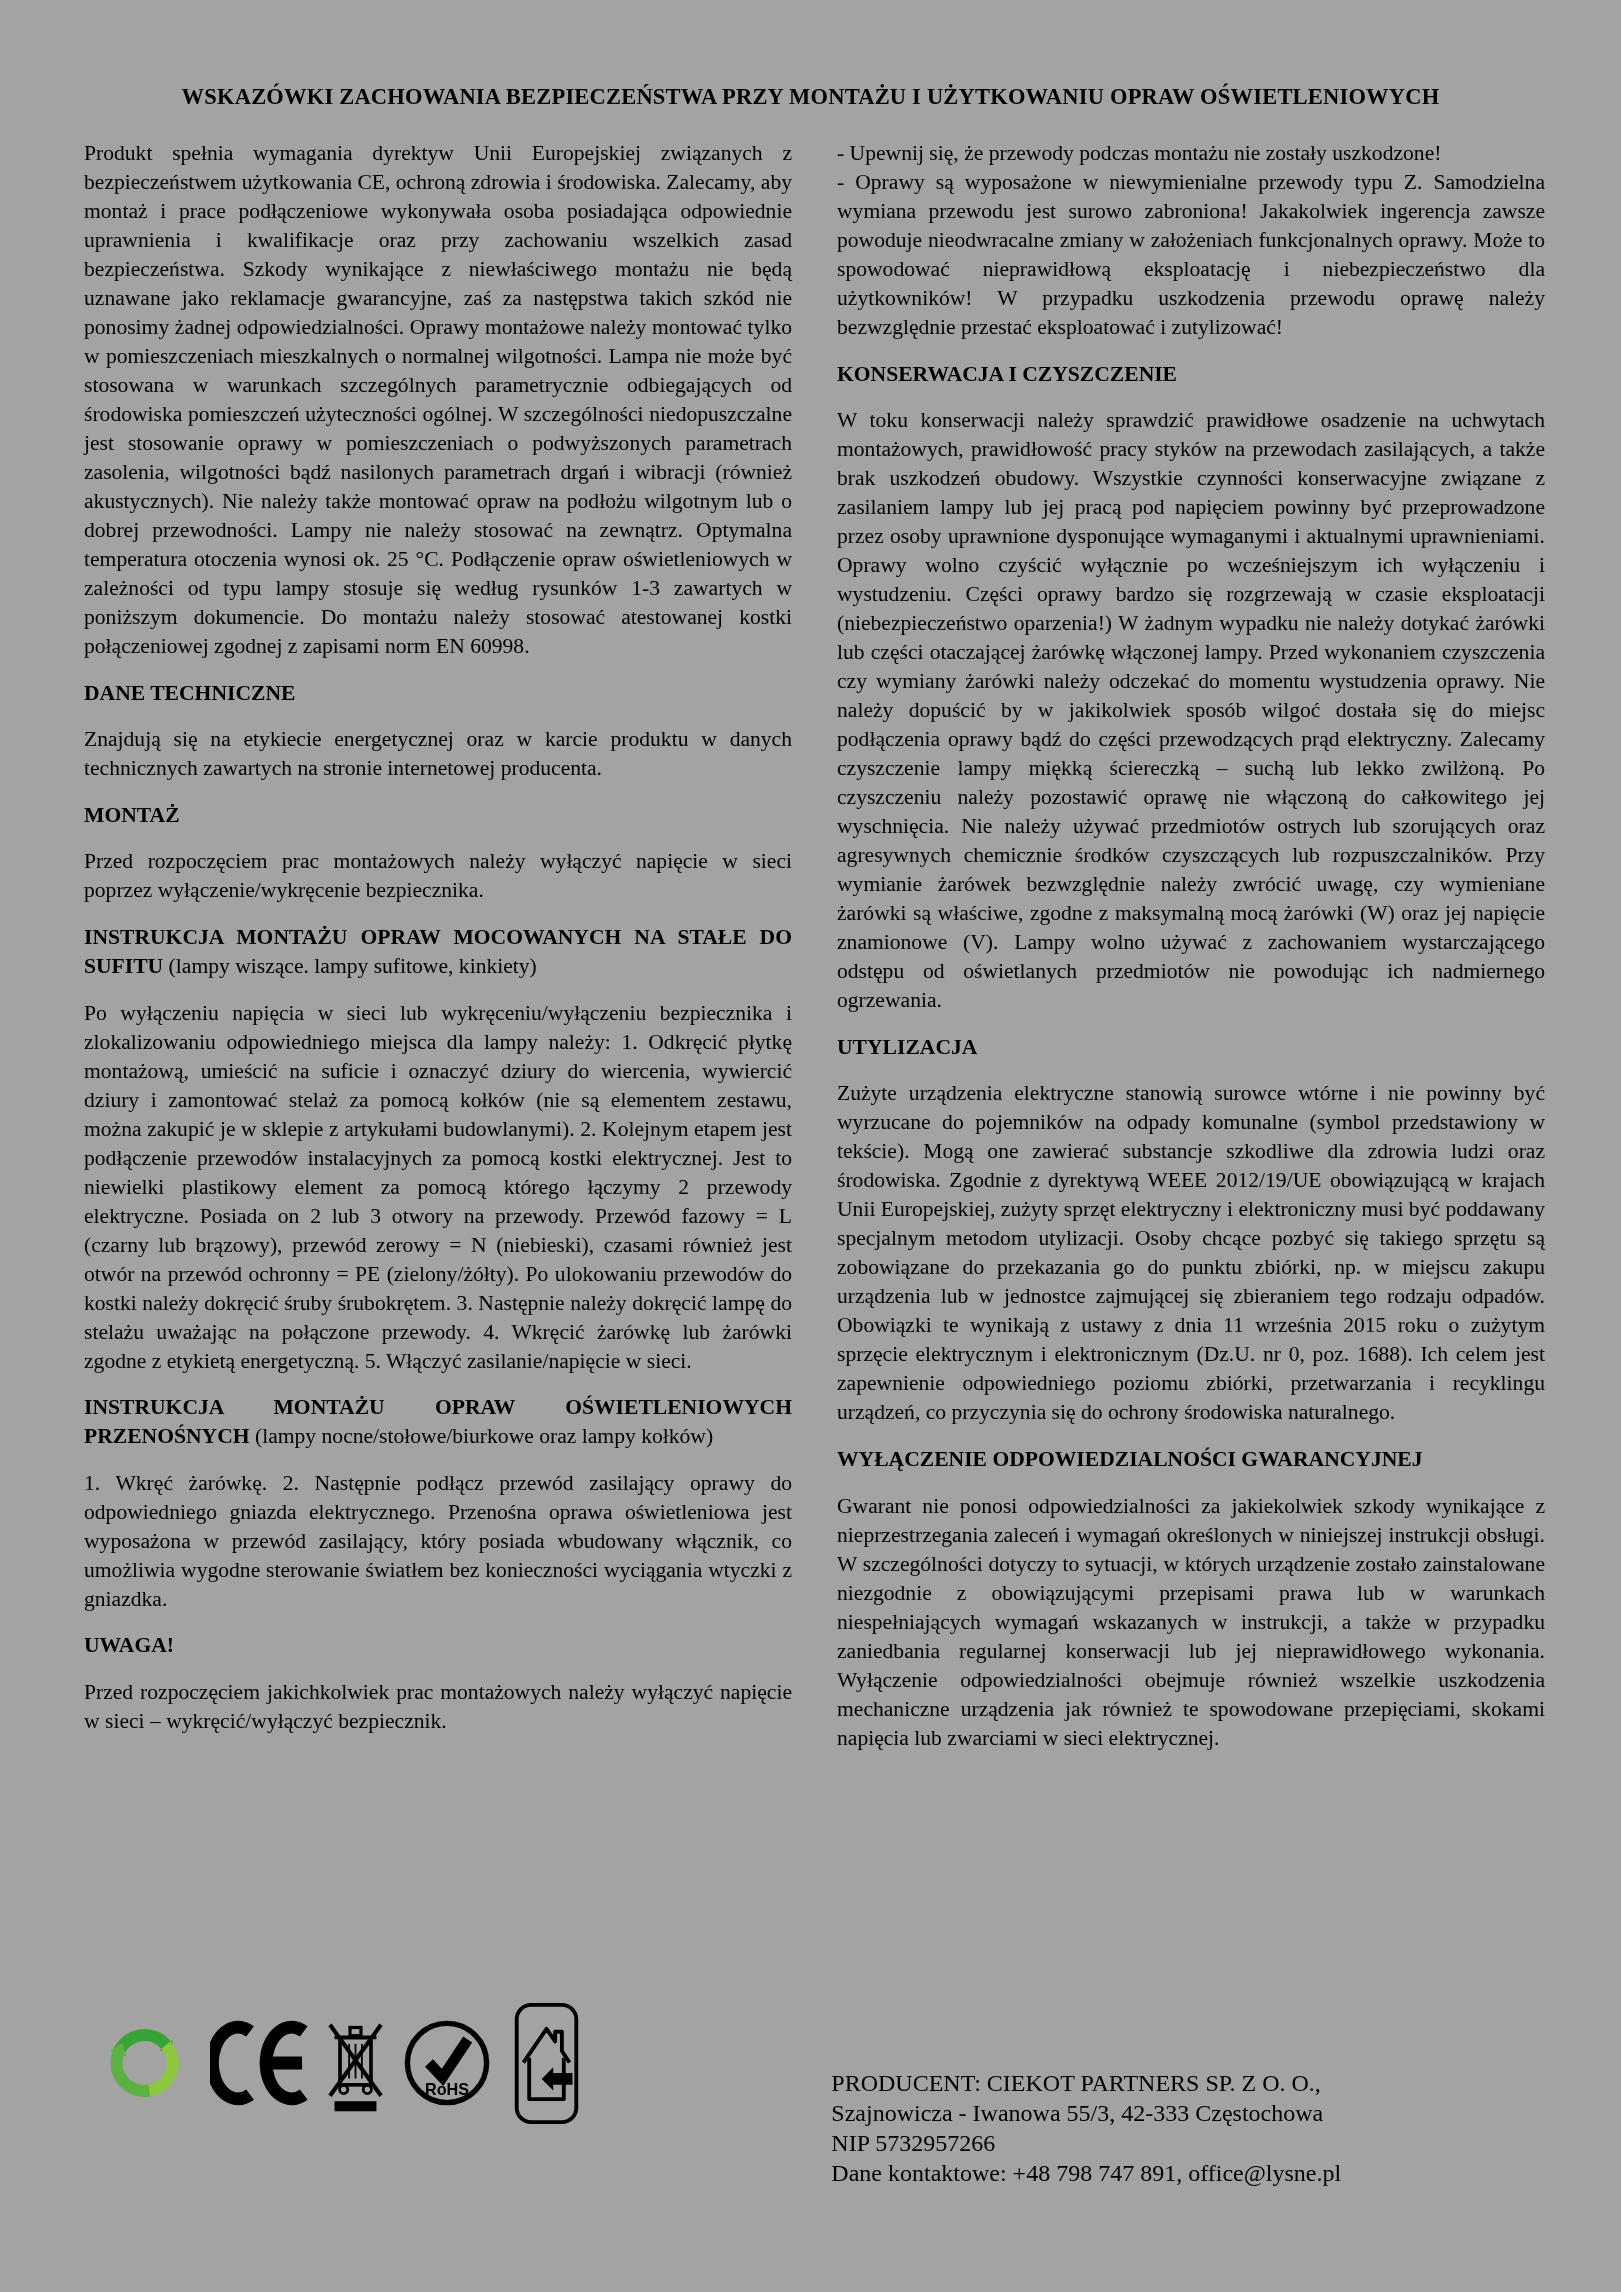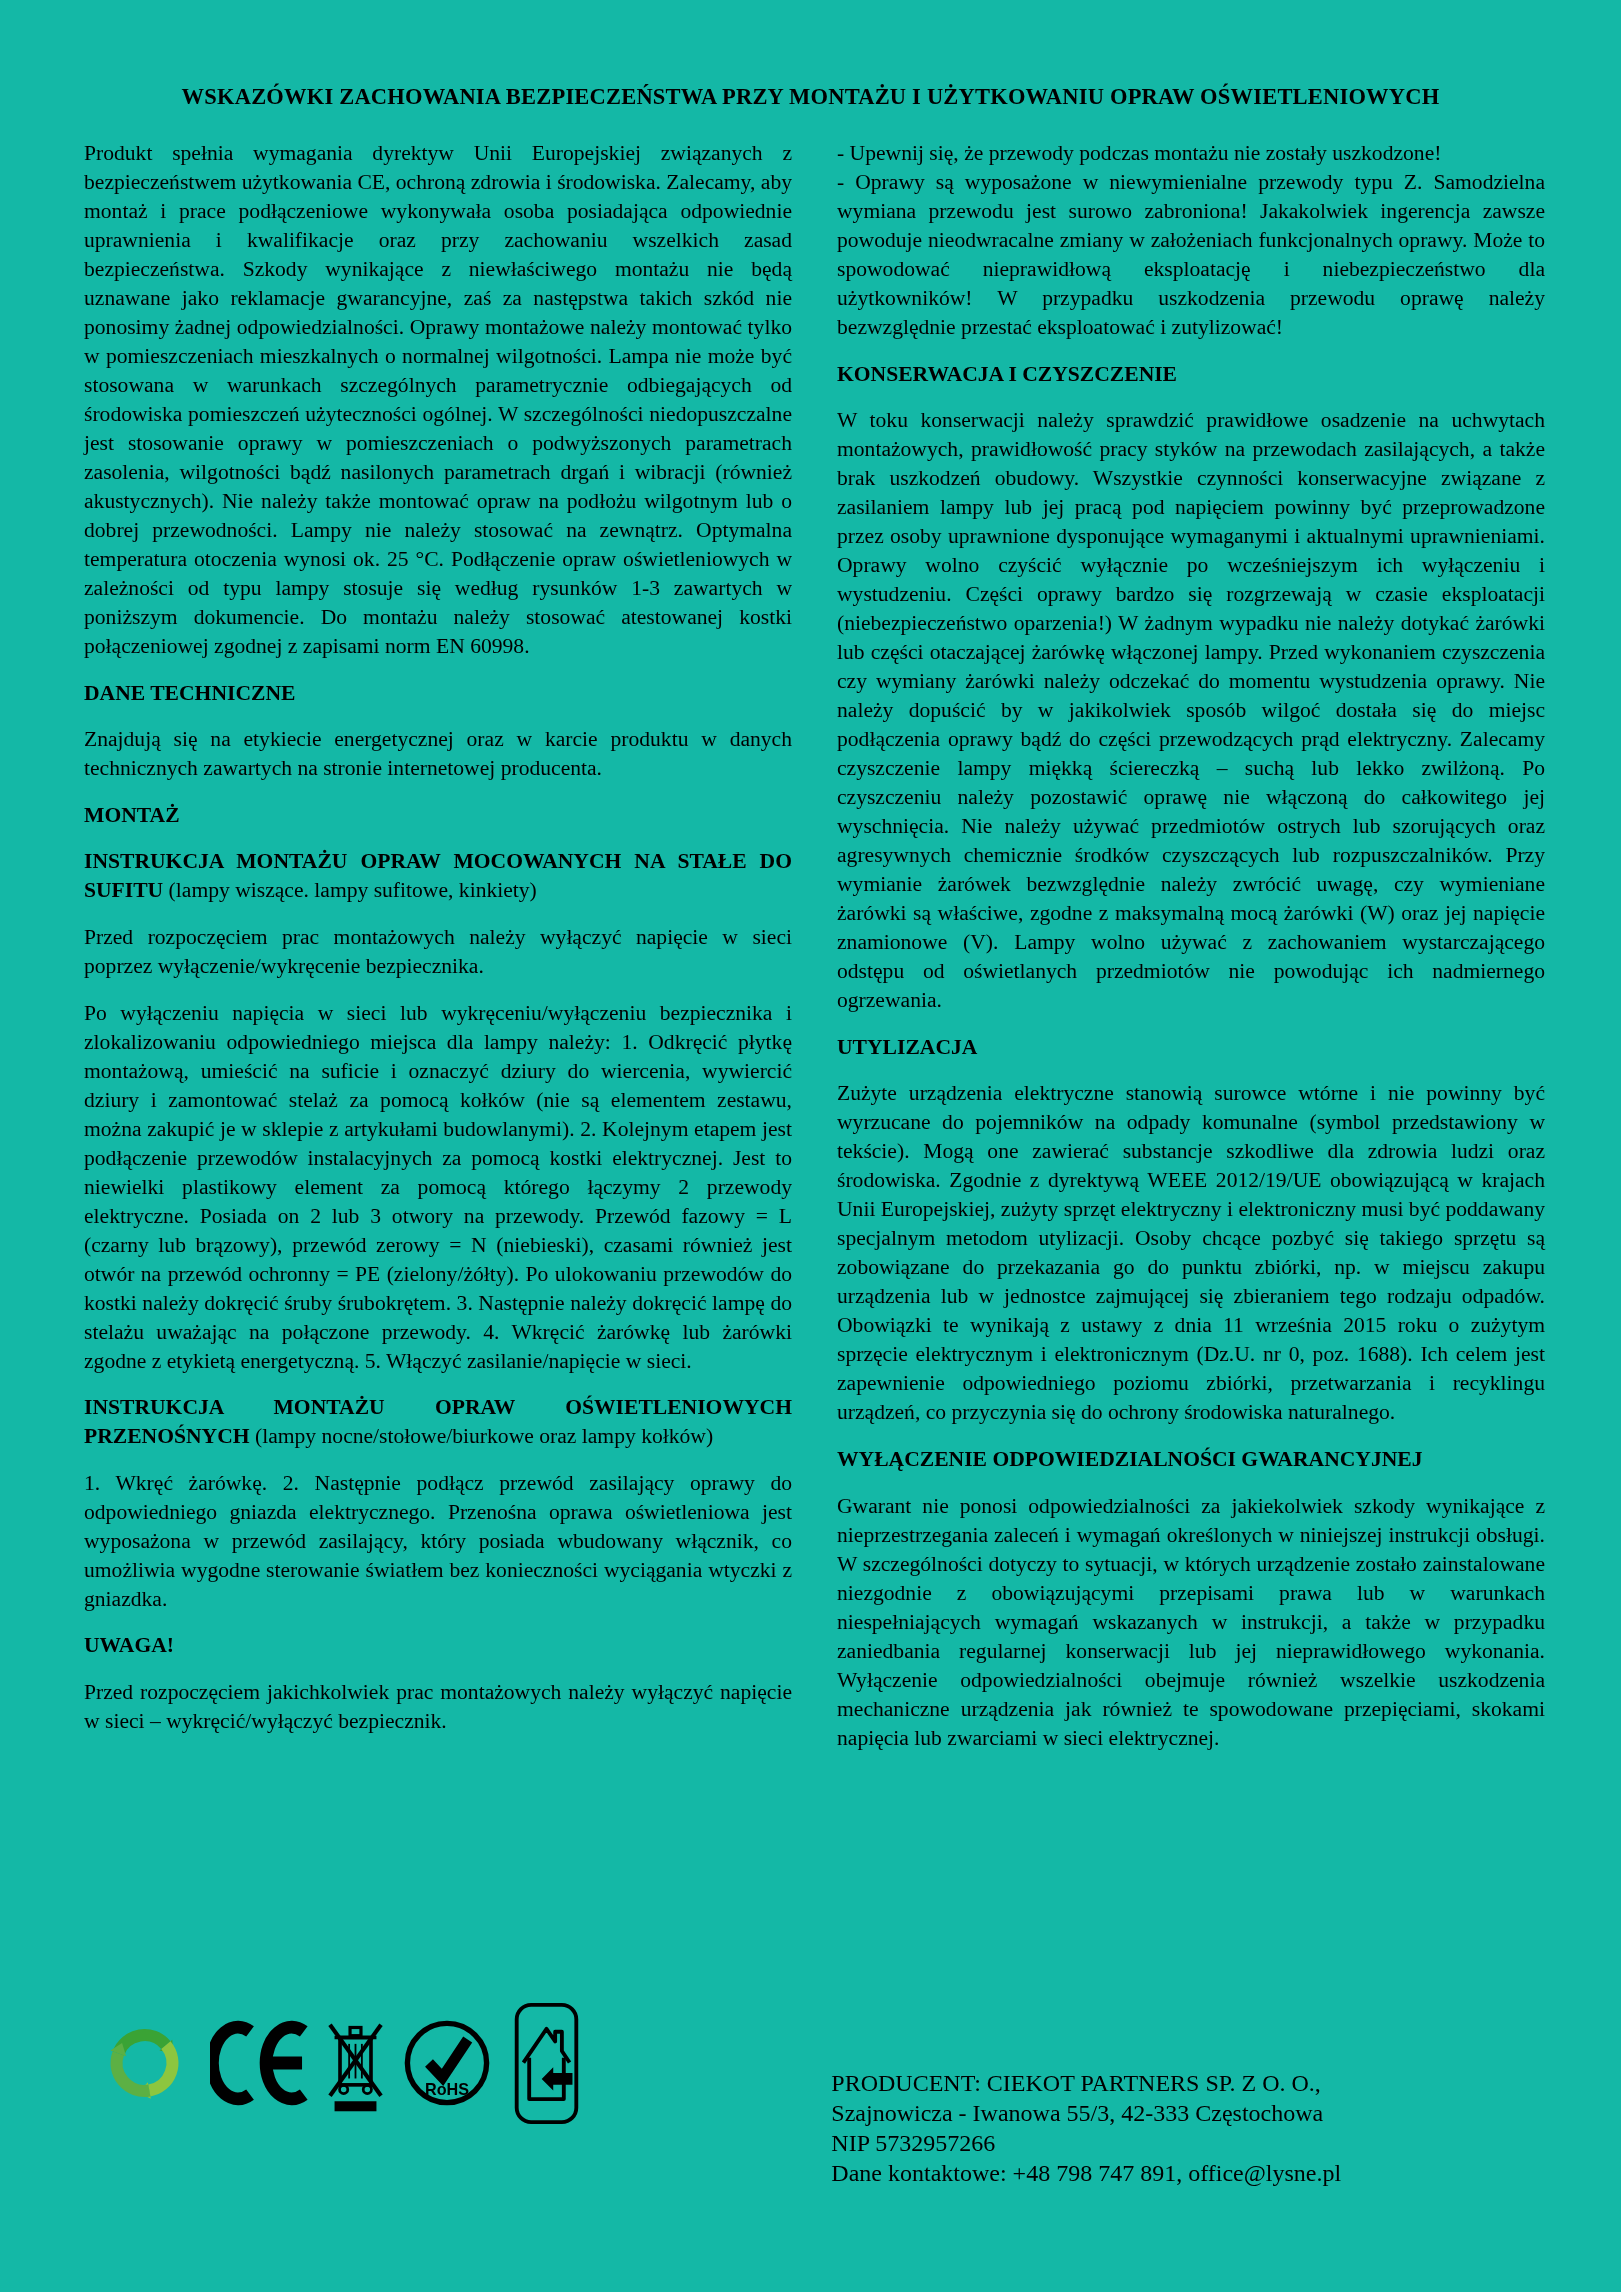--- a/index.html
+++ b/index.html
@@ -1,20 +1,20 @@
 <!DOCTYPE html>
 <html lang="pl"><head>
 <meta charset="utf-8">
 <style>
   html,body{margin:0;padding:0;background:#ffffff;}
   .page{
     position:relative;
     width:1621px;
     height:2293px;
-    background:#14b8a6;
+    background:#a3a3a3;
     color:#000;
     font-family:"Liberation Serif","DejaVu Serif",serif;
     overflow:hidden;
   }
   .title{
     position:absolute;
     top:84px; left:84px; right:84px;
     text-align:center;
     font-size:22.5px;
     font-weight:bold;
@@ -64,22 +64,22 @@
 
   <div class="title">WSKAZÓWKI ZACHOWANIA BEZPIECZEŃSTWA PRZY MONTAŻU I UŻYTKOWANIU OPRAW OŚWIETLENIOWYCH</div>
 
   <div class="columns">
 
     <div class="col">
       <p>Produkt spełnia wymagania dyrektyw Unii Europejskiej związanych z bezpieczeństwem użytkowania CE, ochroną zdrowia i środowiska. Zalecamy, aby montaż i prace podłączeniowe wykonywała osoba posiadająca odpowiednie uprawnienia i kwalifikacje oraz przy zachowaniu wszelkich zasad bezpieczeństwa. Szkody wynikające z niewłaściwego montażu nie będą uznawane jako reklamacje gwarancyjne, zaś za następstwa takich szkód nie ponosimy żadnej odpowiedzialności. Oprawy montażowe należy montować tylko w pomieszczeniach mieszkalnych o normalnej wilgotności. Lampa nie może być stosowana w warunkach szczególnych parametrycznie odbiegających od środowiska pomieszczeń użyteczności ogólnej. W szczególności niedopuszczalne jest stosowanie oprawy w pomieszczeniach o podwyższonych parametrach zasolenia, wilgotności bądź nasilonych parametrach drgań i wibracji (również akustycznych). Nie należy także montować opraw na podłożu wilgotnym lub o dobrej przewodności. Lampy nie należy stosować na zewnątrz. Optymalna temperatura otoczenia wynosi ok. 25 °C. Podłączenie opraw oświetleniowych w zależności od typu lampy stosuje się według rysunków 1-3 zawartych w poniższym dokumencie. Do montażu należy stosować atestowanej kostki połączeniowej zgodnej z zapisami norm EN 60998.</p>
       <p class="h">DANE TECHNICZNE</p>
       <p>Znajdują się na etykiecie energetycznej oraz w karcie produktu w danych technicznych zawartych na stronie internetowej producenta.</p>
       <p class="h">MONTAŻ</p>
+      <p>Przed rozpoczęciem prac montażowych należy wyłączyć napięcie w sieci poprzez wyłączenie/wykręcenie bezpiecznika.</p>
       <p><span class="bold" style="font-weight:bold">INSTRUKCJA MONTAŻU OPRAW MOCOWANYCH NA STAŁE DO SUFITU</span><span> (lampy wiszące. lampy sufitowe, kinkiety)</span></p>
-      <p>Przed rozpoczęciem prac montażowych należy wyłączyć napięcie w sieci poprzez wyłączenie/wykręcenie bezpiecznika.</p>
       <p>Po wyłączeniu napięcia w sieci lub wykręceniu/wyłączeniu bezpiecznika i zlokalizowaniu odpowiedniego miejsca dla lampy należy: 1. Odkręcić płytkę montażową, umieścić na suficie i oznaczyć dziury do wiercenia, wywiercić dziury i zamontować stelaż za pomocą kołków (nie są elementem zestawu, można zakupić je w sklepie z artykułami budowlanymi). 2. Kolejnym etapem jest podłączenie przewodów instalacyjnych za pomocą kostki elektrycznej. Jest to niewielki plastikowy element za pomocą którego łączymy 2 przewody elektryczne. Posiada on 2 lub 3 otwory na przewody. Przewód fazowy = L (czarny lub brązowy), przewód zerowy = N (niebieski), czasami również jest otwór na przewód ochronny = PE (zielony/żółty). Po ulokowaniu przewodów do kostki należy dokręcić śruby śrubokrętem. 3. Następnie należy dokręcić lampę do stelażu uważając na połączone przewody. 4. Wkręcić żarówkę lub żarówki zgodne z etykietą energetyczną. 5. Włączyć zasilanie/napięcie w sieci.</p>
       <p><span style="font-weight:bold">INSTRUKCJA MONTAŻU OPRAW OŚWIETLENIOWYCH PRZENOŚNYCH</span><span> (lampy nocne/stołowe/biurkowe oraz lampy kołków)</span></p>
       <p>1. Wkręć żarówkę. 2. Następnie podłącz przewód zasilający oprawy do odpowiedniego gniazda elektrycznego. Przenośna oprawa oświetleniowa jest wyposażona w przewód zasilający, który posiada wbudowany włącznik, co umożliwia wygodne sterowanie światłem bez konieczności wyciągania wtyczki z gniazdka.</p>
       <p class="h">UWAGA!</p>
       <p>Przed rozpoczęciem jakichkolwiek prac montażowych należy wyłączyć napięcie w sieci – wykręcić/wyłączyć bezpiecznik.</p>
     </div>
 
     <div class="col">
       <p class="tight">- Upewnij się, że przewody podczas montażu nie zostały uszkodzone!</p>
       <p>- Oprawy są wyposażone w niewymienialne przewody typu Z. Samodzielna wymiana przewodu jest surowo zabroniona! Jakakolwiek ingerencja zawsze powoduje nieodwracalne zmiany w założeniach funkcjonalnych oprawy. Może to spowodować nieprawidłową eksploatację i niebezpieczeństwo dla użytkowników! W przypadku uszkodzenia przewodu oprawę należy bezwzględnie przestać eksploatować i zutylizować!</p>

